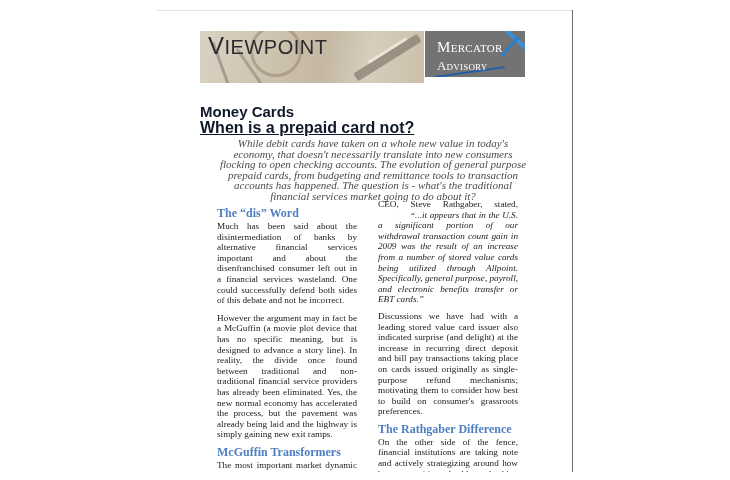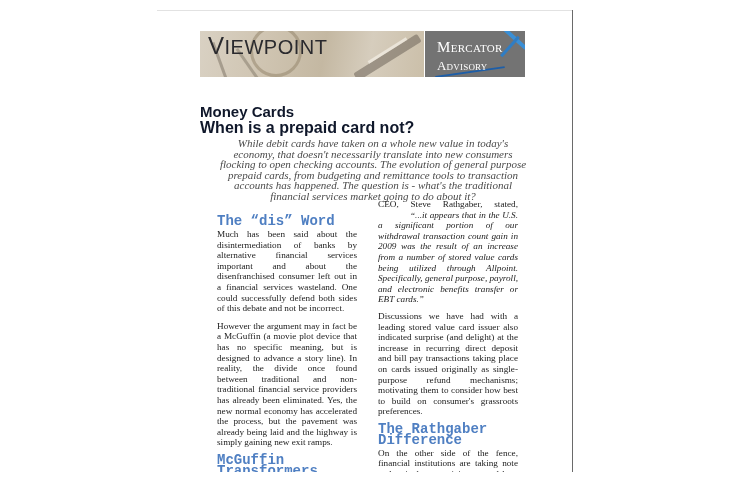--- a/index.html
+++ b/index.html
@@ -1,45 +1,45 @@
 <!DOCTYPE html>
 <html><head>
 <meta charset="utf-8">
 <style>
   html, body { margin:0; padding:0; }
   body { width:730px; height:480px; background:#ffffff; position:relative; overflow:hidden; font-family:"Liberation Serif", serif; }
   .page-top-rule { position:absolute; left:157px; top:10px; width:416px; height:1px; background:#e2e2e2; }
   .page-right-rule { position:absolute; left:572px; top:10px; width:1px; height:462px; background:#6a6a6a; }
 
-  .banner { position:absolute; left:200px; top:31px; width:224px; height:46px; overflow:hidden;
+  .banner { position:absolute; left:200px; top:31px; width:224px; height:52px; overflow:hidden;
     background: linear-gradient(100deg, #d9d1c3 0%, #cfc4b1 30%, #c4b8a2 55%, #d6cdbd 75%, #cbbfa9 100%); }
   .banner .deco1 { position:absolute; left:50px; top:-6px; width:46px; height:46px; border-radius:50%; border:3px solid rgba(150,135,110,0.55); }
   .banner .deco2 { position:absolute; left:150px; top:22px; width:75px; height:9px; background:rgba(110,100,90,0.55); transform:rotate(-32deg); border-radius:2px; }
   .banner .deco3 { position:absolute; left:165px; top:18px; width:45px; height:3px; background:rgba(240,235,225,0.8); transform:rotate(-32deg); }
   .banner .deco4 { position:absolute; left:20px; top:10px; width:3px; height:50px; background:rgba(120,110,95,0.5); transform:rotate(-20deg); }
   .banner .deco5 { position:absolute; left:48px; top:14px; width:3px; height:44px; background:rgba(120,110,95,0.45); transform:rotate(-35deg); }
   .banner-title { position:absolute; left:8px; top:3px; font-family:"Liberation Sans", sans-serif; color:#2a2a2e; letter-spacing:0.5px; font-size:20px; line-height:24px; }
   .banner-title .big { font-size:24px; }
 
   .logo { position:absolute; left:425px; top:31px; width:100px; height:46px; background:#737373; overflow:hidden; }
   .logo .swoosh1 { position:absolute; right:-6px; top:2px; width:40px; height:4px; background:#3a8fd6; transform:rotate(42deg); }
   .logo .swoosh2 { position:absolute; right:2px; top:14px; width:26px; height:3px; background:#2f7dc4; transform:rotate(-48deg); }
   .logo .swoosh3 { position:absolute; left:10px; bottom:4px; width:70px; height:2px; background:#1d5ea8; transform:rotate(-8deg); }
   .logo-name { position:absolute; left:12px; top:8px; color:#ffffff; font-family:"Liberation Serif", serif; font-size:15px; letter-spacing:0.3px; font-variant:small-caps; }
   .logo-sub { position:absolute; left:12px; top:27px; color:#ffffff; font-family:"Liberation Serif", serif; font-size:13px; font-variant:small-caps; letter-spacing:0.2px; }
 
   .title { position:absolute; left:200px; width:326px; text-align:left; color:#0f172a; font-family:"Liberation Sans", sans-serif; font-weight:bold; }
   .title-1 { top:103px; font-size:15px; line-height:17px; }
-  .title-2 { top:119px; font-size:16px; line-height:18px; }
+  .title-2 { top:119px; font-size:16px; line-height:18px;text-decoration:underline; }
 
   .intro { position:absolute; left:218px; top:138px; width:310px; text-align:center; font-style:italic; color:#4a4a4a; font-size:11px; line-height:10.6px; }
 
   .col { position:absolute; width:140px; color:#222222; font-size:9.2px; line-height:10.6px; }
   .col p { margin:0 0 7px 0; text-align:justify; }
-  .col h3 { margin:12px 0 2px 0; font-family:Liberation Mono, monospace; color:#4f7fc2; font-size:14px; line-height:11px; font-weight:bold; }
+  .col h3 { margin:4px 0 2px 0; font-family:Liberation Serif, serif; color:#4f7fc2; font-size:12px; line-height:11px; font-weight:bold; }
   .col-left { left:217px; top:204px; height:268px; overflow:hidden; }
   .col-right { left:378px; top:199px; height:273px; overflow:hidden; }
   .col-right p.quote-par { margin-bottom:6px; }
   .col-right .quote { font-style:italic;margin-left:32px; }
   .col-right h3 { margin-top:2px; }
   .col-left h3.second { margin-top:3px; }
 </style>
 </head>
 <body>
 

